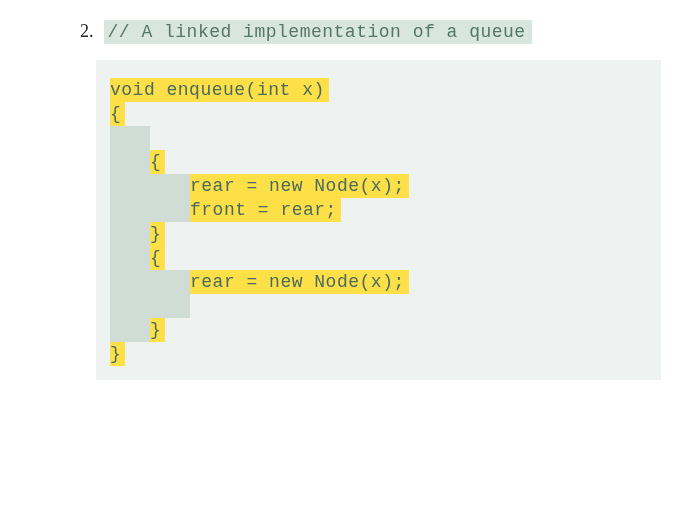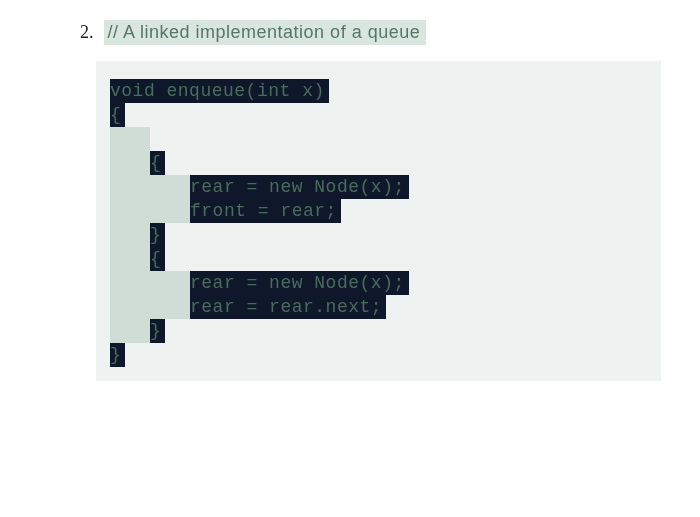--- a/index.html
+++ b/index.html
@@ -19,21 +19,21 @@
       align-items: baseline;
       margin-bottom: 16px;
     }
     .item-number {
       font-family: Georgia, "Times New Roman", serif;
       font-size: 18px;
       color: #222;
       margin-right: 10px;
     }
     .comment-line {
-      font-family: Liberation Sans, sans-serif;
+      font-family: Liberation Mono, monospace;
       font-size: 18px;
       color: #557766;
       background: #d9e6e0;
       padding: 2px 6px 2px 4px;
       letter-spacing: 0.5px;
     }
     .code-block {
       background: #eef3f1;
       padding: 18px 14px 14px 14px;
       margin-left: 16px;
@@ -47,21 +47,21 @@
       white-space: pre;
       display: flex;
     }
     .indent-block {
       display: inline-block;
       background: #d0ddd6;
       height: 24px;
       vertical-align: middle;
     }
     .content-span {
-      background: #0f172a;
+      background: #fde047;
       padding: 0 4px 0 0;
       display: inline-block;
       height: 24px;
       line-height: 24px;
     }
   </style>
 </head>
 <body>
 
 <div class="header-line">
@@ -72,16 +72,16 @@
 <div class="code-block">
   <div class="code-line"><span class="content-span">void enqueue(int x)</span></div>
   <div class="code-line"><span class="content-span">{</span></div>
   <div class="code-line"><span class="indent-block" style="width:40px;"></span></div>
   <div class="code-line"><span class="indent-block" style="width:40px;"></span><span class="content-span">{</span></div>
   <div class="code-line"><span class="indent-block" style="width:80px;"></span><span class="content-span">rear = new Node(x);</span></div>
   <div class="code-line"><span class="indent-block" style="width:80px;"></span><span class="content-span">front = rear;</span></div>
   <div class="code-line"><span class="indent-block" style="width:40px;"></span><span class="content-span">}</span></div>
   <div class="code-line"><span class="indent-block" style="width:40px;"></span><span class="content-span">{</span></div>
   <div class="code-line"><span class="indent-block" style="width:80px;"></span><span class="content-span">rear = new Node(x);</span></div>
-  <div class="code-line"><span class="indent-block" style="width:80px;"></span><span class="content-span">rear = rear.next;</span></div>
+  <div class="code-line"><span class="indent-block" style="width:80px;"></span></div>
   <div class="code-line"><span class="indent-block" style="width:40px;"></span><span class="content-span">}</span></div>
   <div class="code-line"><span class="content-span">}</span></div>
 </div>
 
 </body></html>

